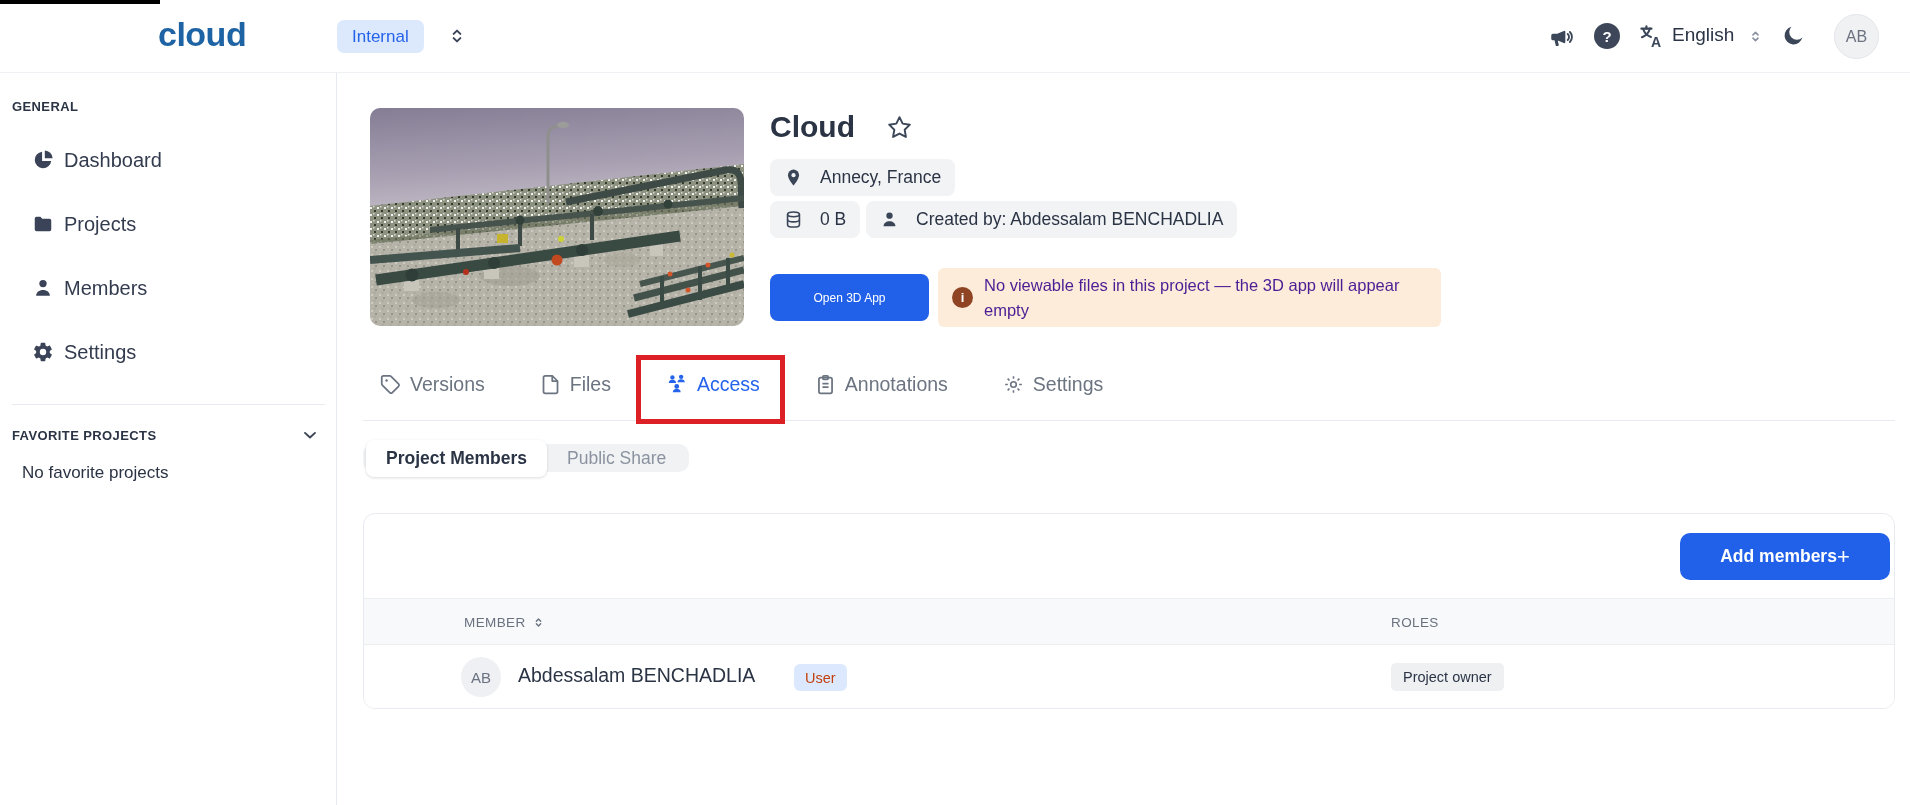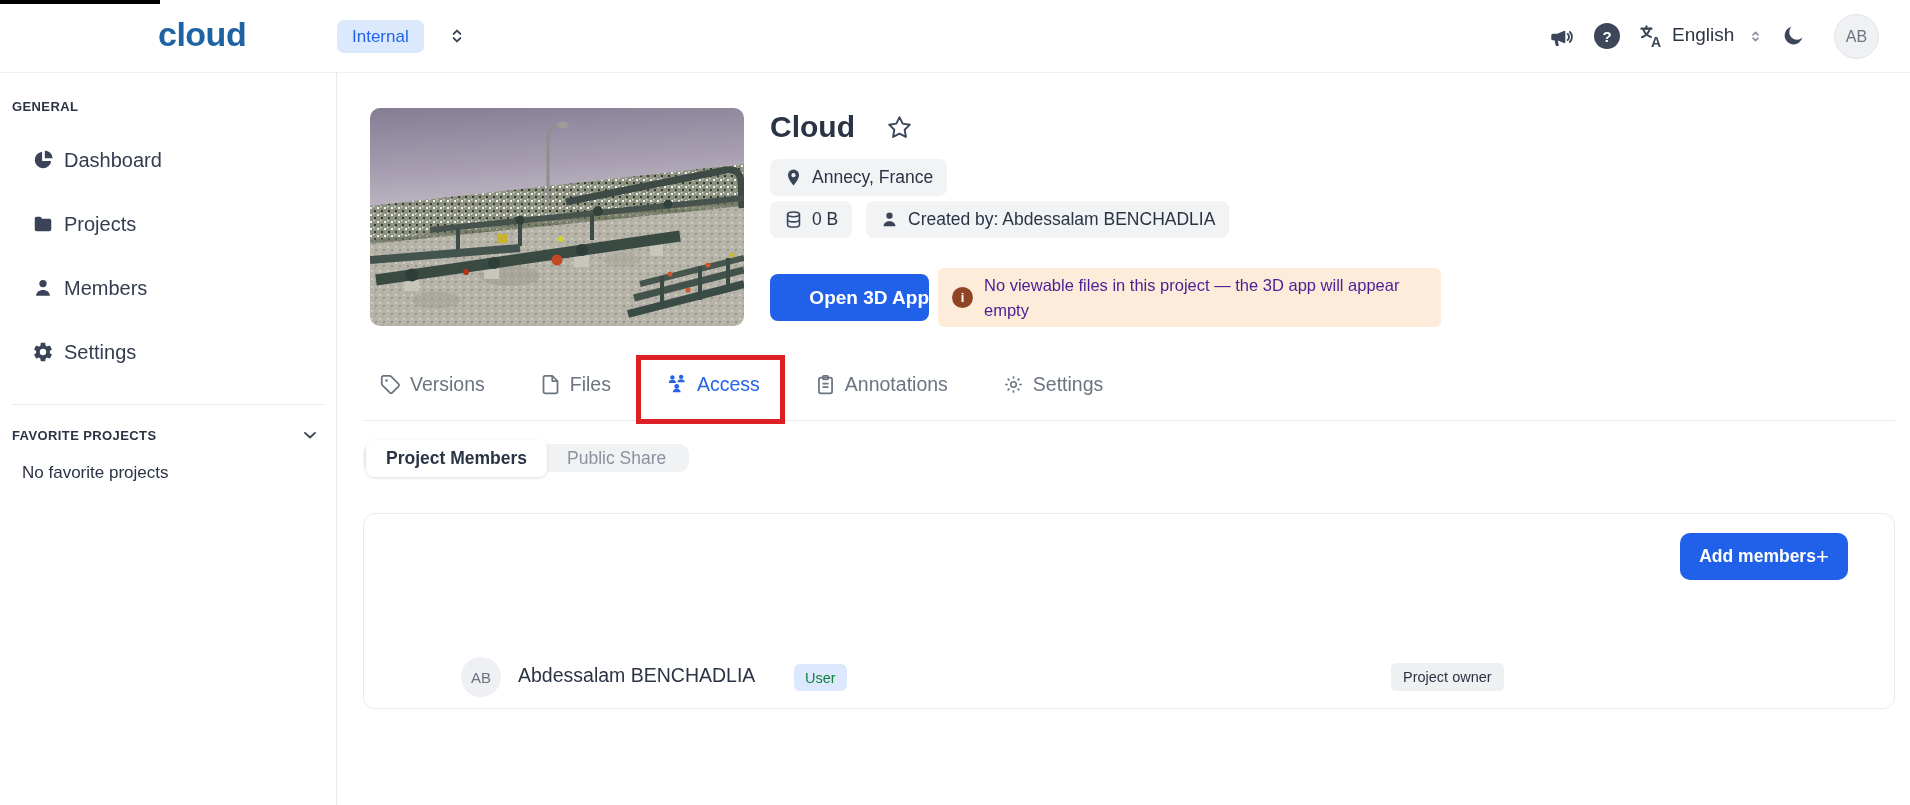--- a/index.html
+++ b/index.html
@@ -27,23 +27,23 @@
   .side-item .ic { margin-left:32px; color:#3a4357; }
   .side-item .lb { margin-left:10px; font-size:20px; color:#333b4e; }
   .side-div { position:absolute; left:12px; width:313px; border-top:1px solid #e7eaee; }
   .fav-chev { position:absolute; left:300px; top:428px; color:#3b4558; cursor:pointer; }
   .fav-empty { position:absolute; left:22px; top:463px; font-size:17px; color:#2b3445; }
 
   
   .hero { position:absolute; left:370px; top:108px; width:374px; height:218px; border-radius:10px; overflow:hidden; }
   .title { position:absolute; left:770px; top:110px; font-size:30px; font-weight:700; color:#2b3445; }
   .star { position:absolute; left:886px; top:114px; color:#3b4758; cursor:pointer; }
-  .badge { position:absolute; height:37px; background:#f1f3f5; border-radius:8px; display:flex; align-items:center; padding:12px 14px; gap:9px; font-size:17.5px; color:#2b3445; }
+  .badge { position:absolute; height:37px; background:#f1f3f5; border-radius:8px; display:flex; align-items:center; padding:12px 14px; gap:17px; font-size:17.5px; color:#2b3445; }
   .badge .ic { color:#3b4558; }
-  .open-btn { position:absolute; left:770px; top:274px; width:159px; height:47px; background:#2160e8; color:#fff; border:none; border-radius:8px; font-size:19px; font-weight:700; font-family:inherit; cursor:pointer;text-align:right; }
+  .open-btn { position:absolute; left:770px; top:274px; width:159px; height:47px; background:#2160e8; color:#fff; border:none; border-radius:8px; font-size:12px; font-weight:400; font-family:inherit; cursor:pointer; }
   .warn { position:absolute; left:938px; top:268px; width:503px; height:59px; background:#fcecd9; border-radius:6px; display:flex; align-items:center; }
   .warn .wic { margin-left:14px; flex:none; width:21px; height:21px; border-radius:50%; background:#8f4524; color:#fff; font-size:13px; font-weight:700; display:flex; align-items:center; justify-content:center; }
   .warn .wtx { margin-left:11px; max-width:430px; font-size:16.5px; line-height:25px; color:#4c1d95; }
 
   
   .tabs { position:absolute; left:380px; top:360px; height:48px; display:flex; align-items:center; gap:55px; }
   .tab { display:flex; align-items:center; gap:9px; font-size:19.5px; color:#6b7480; cursor:pointer; }
   .tab.active { color:#2563eb; }
   .tabline { position:absolute; left:363px; top:420px; width:1532px; border-top:1px solid #e7eaee; }
   .redbox { position:absolute; left:636px; top:355px; width:149px; height:69px; border:5px solid #dc2026; background:transparent; z-index:5; pointer-events:none; }
@@ -52,27 +52,27 @@
   .seg { position:absolute; left:363px; top:444px; height:28px; background:#f0f2f4; border-radius:10px; padding:3px; display:flex; align-items:center; }
   .seg .on { height:37px; padding:0 20px; background:#fff; border-radius:8px; box-shadow:0 1px 3px rgba(0,0,0,.14); display:flex; align-items:center; font-size:17.5px; font-weight:600; color:#2b3445; cursor:pointer; }
   .seg .off { height:37px; padding:0 20px; display:flex; align-items:center; font-size:17.5px; color:#8b93a0; cursor:pointer; }
 
   
   .card { position:absolute; left:363px; top:513px; width:1532px; height:196px; border:1px solid #e8ebef; border-radius:12px; background:#fff; overflow:hidden; }
   .search { position:absolute; left:1017px; top:22px; width:287px; height:44px; border:1px solid #d6dae0; border-radius:8px; display:flex; align-items:center; }
   .search .ic { margin-left:13px; color:#6b7280; }
   .search input { border:none; outline:none; margin-left:10px; width:220px; font-size:17px; font-family:inherit; color:#2b3445; background:transparent; }
   .search input::placeholder { color:#8a919e; }
-  .add-btn { position:absolute; left:1316px; top:19px; width:168px; height:47px; background:#2160e8; color:#fff; border:none; border-radius:10px; font-size:17.5px; font-weight:600; font-family:inherit; display:flex; align-items:center; justify-content:center; cursor:pointer; }
+  .add-btn { position:absolute; left:1316px; top:19px; width:210px; height:47px; background:#2160e8; color:#fff; border:none; border-radius:10px; font-size:17.5px; font-weight:600; font-family:inherit; display:flex; align-items:center; justify-content:center; cursor:pointer; }
   .thead { position:absolute; left:0; top:84px; width:1532px; height:47px; background:#f8f9fb; border-top:1px solid #eceef1; border-bottom:1px solid #eceef1; }
   .th { position:absolute; top:0; height:47px; display:flex; align-items:center; gap:6px; font-size:13.5px; letter-spacing:0.4px; color:#6a7280; }
   .trow { position:absolute; left:0; top:131px; width:1532px; height:64px; background:#fff; }
   .row-avatar { position:absolute; left:97px; top:12px; width:40px; height:40px; border-radius:50%; background:#eef0f3; color:#6b7280; font-size:15px; display:flex; align-items:center; justify-content:center; }
   .row-name { position:absolute; left:154px; top:19px; font-size:19.5px; color:#2b3445; }
-  .row-badge-user { position:absolute; left:430px; top:19px; height:27px; padding:0 11px; background:#dbe8fd; color:#15803d; border-radius:6px; font-size:14.5px; display:flex; align-items:center; }
+  .row-badge-user { position:absolute; left:430px; top:19px; height:27px; padding:0 11px; background:#dbe8fd; color:#c2410c; border-radius:6px; font-size:14.5px; display:flex; align-items:center; }
   .row-badge-role { position:absolute; left:1027px; top:18px; height:28px; padding:0 12px; background:#eef0f2; color:#2b3445; border-radius:5px; font-size:14.5px; display:flex; align-items:center; }
 </style>
 </head>
 <body>
 
 <div class="page">
 
   <div class="topbar">
     <div class="blackstrip"></div>
     <div class="logo">cloud</div>
@@ -360,20 +360,34 @@
   </div>
 
   <div class="card">
 
 
     <button class="add-btn">
       <span>Add members</span>
       <span style="font-size:22px; font-weight:400;">+</span>
     </button>
 
+    <div class="thead">
+      <div class="th" style="left:100px;">
+        <span>MEMBER</span>
+        <span>
+          <svg width="13" height="13" viewBox="0 0 24 24" fill="none" stroke="currentColor" stroke-width="2.6" stroke-linecap="round" stroke-linejoin="round">
+              <polyline points="8 9.5 12 5.5 16 9.5"></polyline>
+              <polyline points="8 14.5 12 18.5 16 14.5"></polyline>
+            </svg>
+        </span>
+      </div>
+      <div class="th" style="left:1027px;">
+        <span>ROLES</span>
+      </div>
+    </div>
 
     <div class="trow">
       <div class="row-avatar">
         <span>AB</span>
       </div>
       <div class="row-name">Abdessalam BENCHADLIA</div>
       <div class="row-badge-user">User</div>
       <div class="row-badge-role">Project owner</div>
     </div>
   </div>

